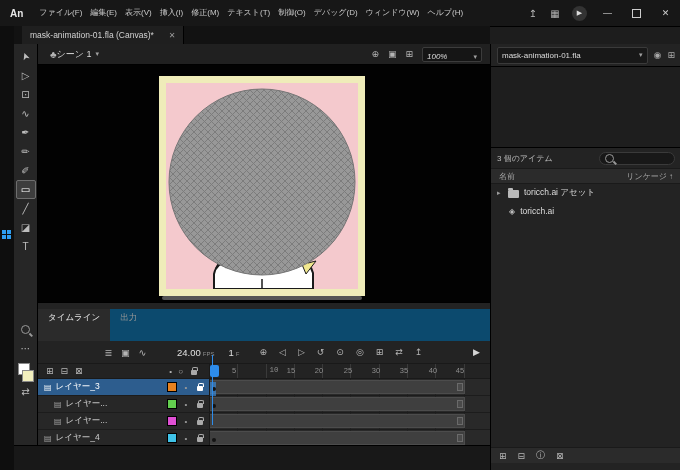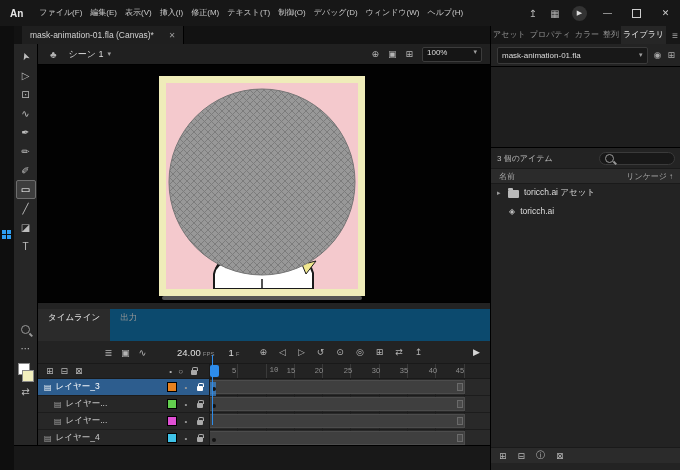--- a/index.html
+++ b/index.html
@@ -44,26 +44,26 @@
   .tool .rot{display:inline-block;transform:rotate(-110deg);}
   .magic{position:relative;width:7px;height:7px;border:1.5px solid #999;border-radius:50%;}
   .magic:after{content:"";position:absolute;width:4px;height:1.5px;background:#999;right:-4px;bottom:-2px;transform:rotate(45deg);}
   .swatches{position:relative;width:16px;height:19px;margin-top:5px;flex:0 0 auto;}
   .sw1{position:absolute;left:0;top:0;width:10px;height:10px;border:1px solid #8a8a8a;}
   .sw2{position:absolute;right:0;bottom:0;width:10px;height:10px;border:1px solid #8a8a8a;}
   
   .editbar{position:absolute;left:38px;top:44px;width:452px;height:20px;background:#202020;
            border-bottom:1px solid #000;display:flex;align-items:center;}
   .clip-ic{font-size:10px;color:#b5b5b5;margin-left:12px;}
-  .scene{font-size:9px;color:#dcdcdc;margin-left:12px;}
+  .scene{font-size:9px;color:#dcdcdc;}
   .caret{font-size:7px;color:#a0a0a0;margin-left:4px;}
   .eb-right{margin-left:auto;display:flex;align-items:center;gap:9px;margin-right:8px;}
   .eb-ic{font-size:9px;color:#b5b5b5;}
   .zoombox{width:50px;height:13px;background:#151515;border:1px solid #3c3c3c;border-radius:2px;
-           font-size:8px;color:#ddd;display:flex;align-items:flex-start;justify-content:space-between;padding:0 4px;}
+           font-size:8px;color:#ddd;display:flex;align-items:flex-end;justify-content:space-between;padding:0 4px;font-style:italic;}
   
   .stagearea{position:absolute;left:38px;top:65px;width:452px;height:237px;background:#020202;}
   .stage{position:absolute;left:121px;top:11px;width:206px;height:220px;background:#efecb9;}
   .stage-inner{position:absolute;left:7px;top:7px;width:192px;height:206px;background:#f4c9cd;overflow:hidden;}
   .hscroll{position:absolute;left:124px;top:231px;width:200px;height:4px;background:#555;border-radius:2px;}
   
   .timeline{position:absolute;left:38px;top:302px;width:452px;height:143px;background:#232323;border-top:1px solid #000;}
   .tl-tabs{height:32px;background:#0c4a6e;display:flex;margin-top:6px;}
   .tl-tab{font-size:8.5px;padding:0 10px;line-height:16px;color:#979797;}
   .tl-tab.active{background:#2b2b2b;color:#eaeaea;}
@@ -165,28 +165,20 @@
     </div>
   </div>
 
   <div class="tabrow">
     <div class="doc-tab">
       <span>mask-animation-01.fla (Canvas)*</span>
       <span class="x">✕</span>
     </div>
   </div>
 
-  <div class="rtabs">
-    <span class="rtab">アセット</span>
-    <span class="rtab">プロパティ</span>
-    <span class="rtab">カラー</span>
-    <span class="rtab">整列</span>
-    <span class="rtab active">ライブラリ</span>
-    <span class="rtab-menu">≡</span>
-  </div>
 
   <div class="lstrip">
     <div class="winlogo">
         <span></span>
         <span></span>
         <span></span>
         <span></span>
       </div>
   </div>
 

